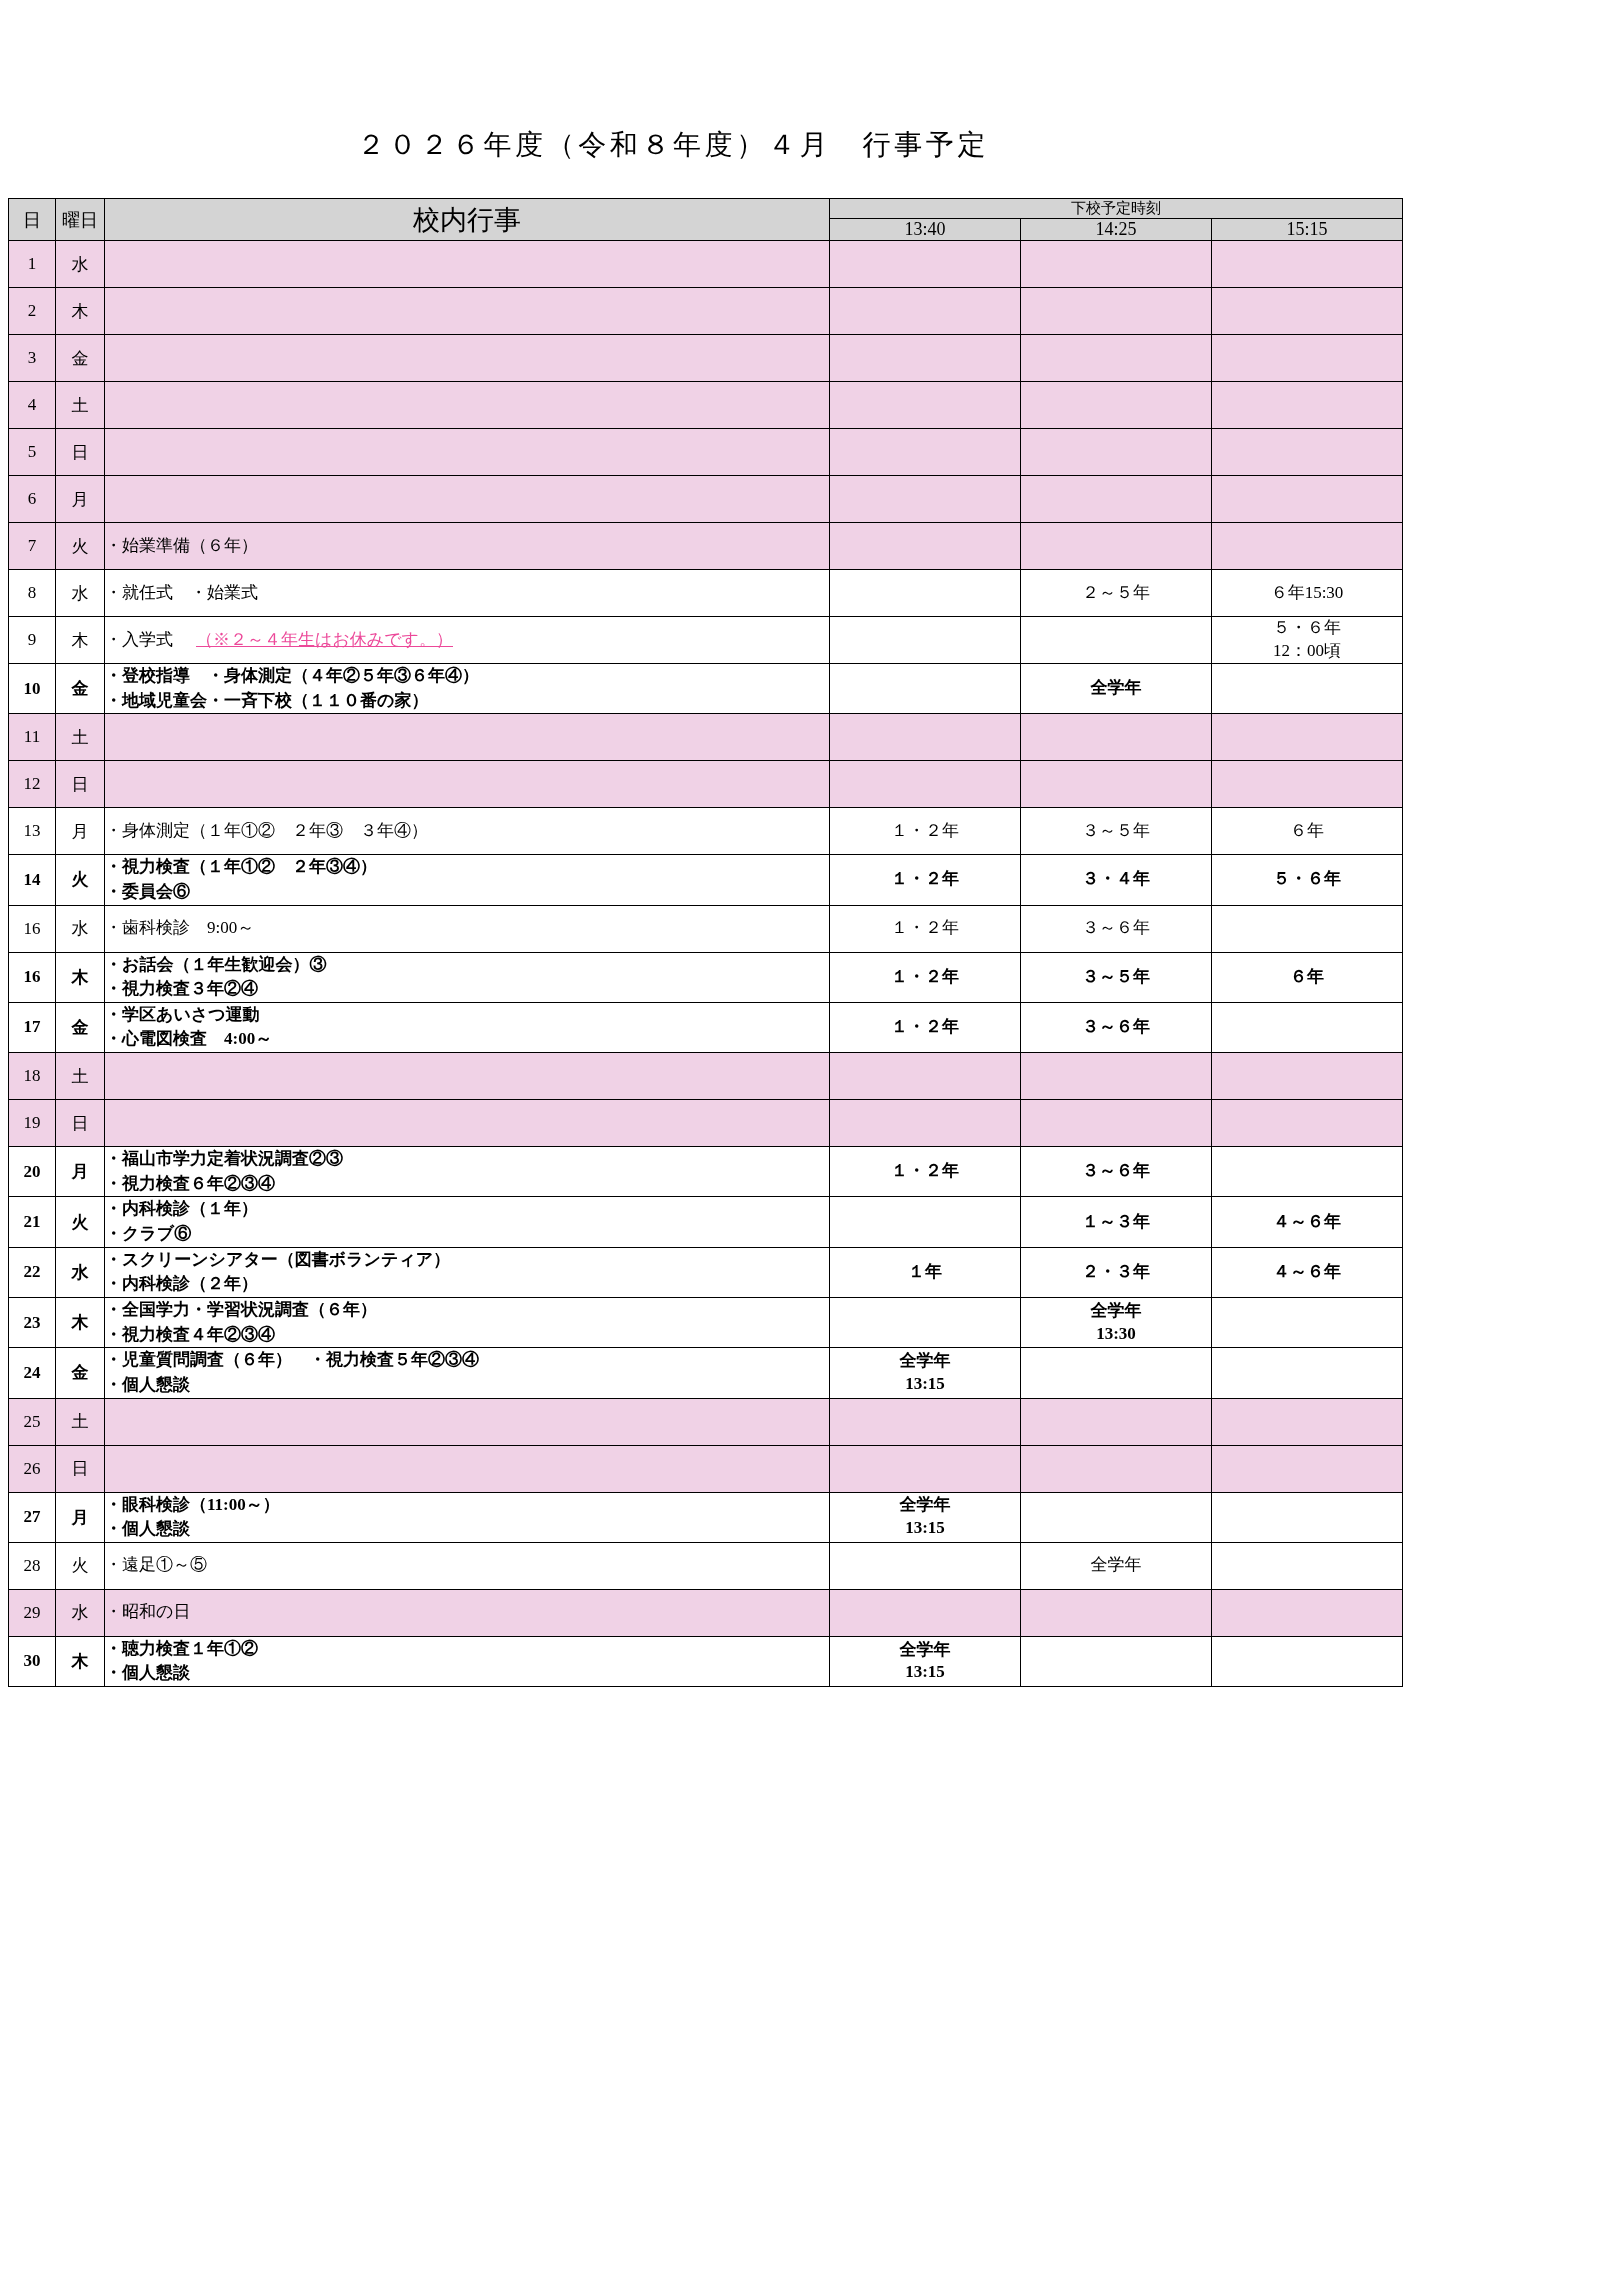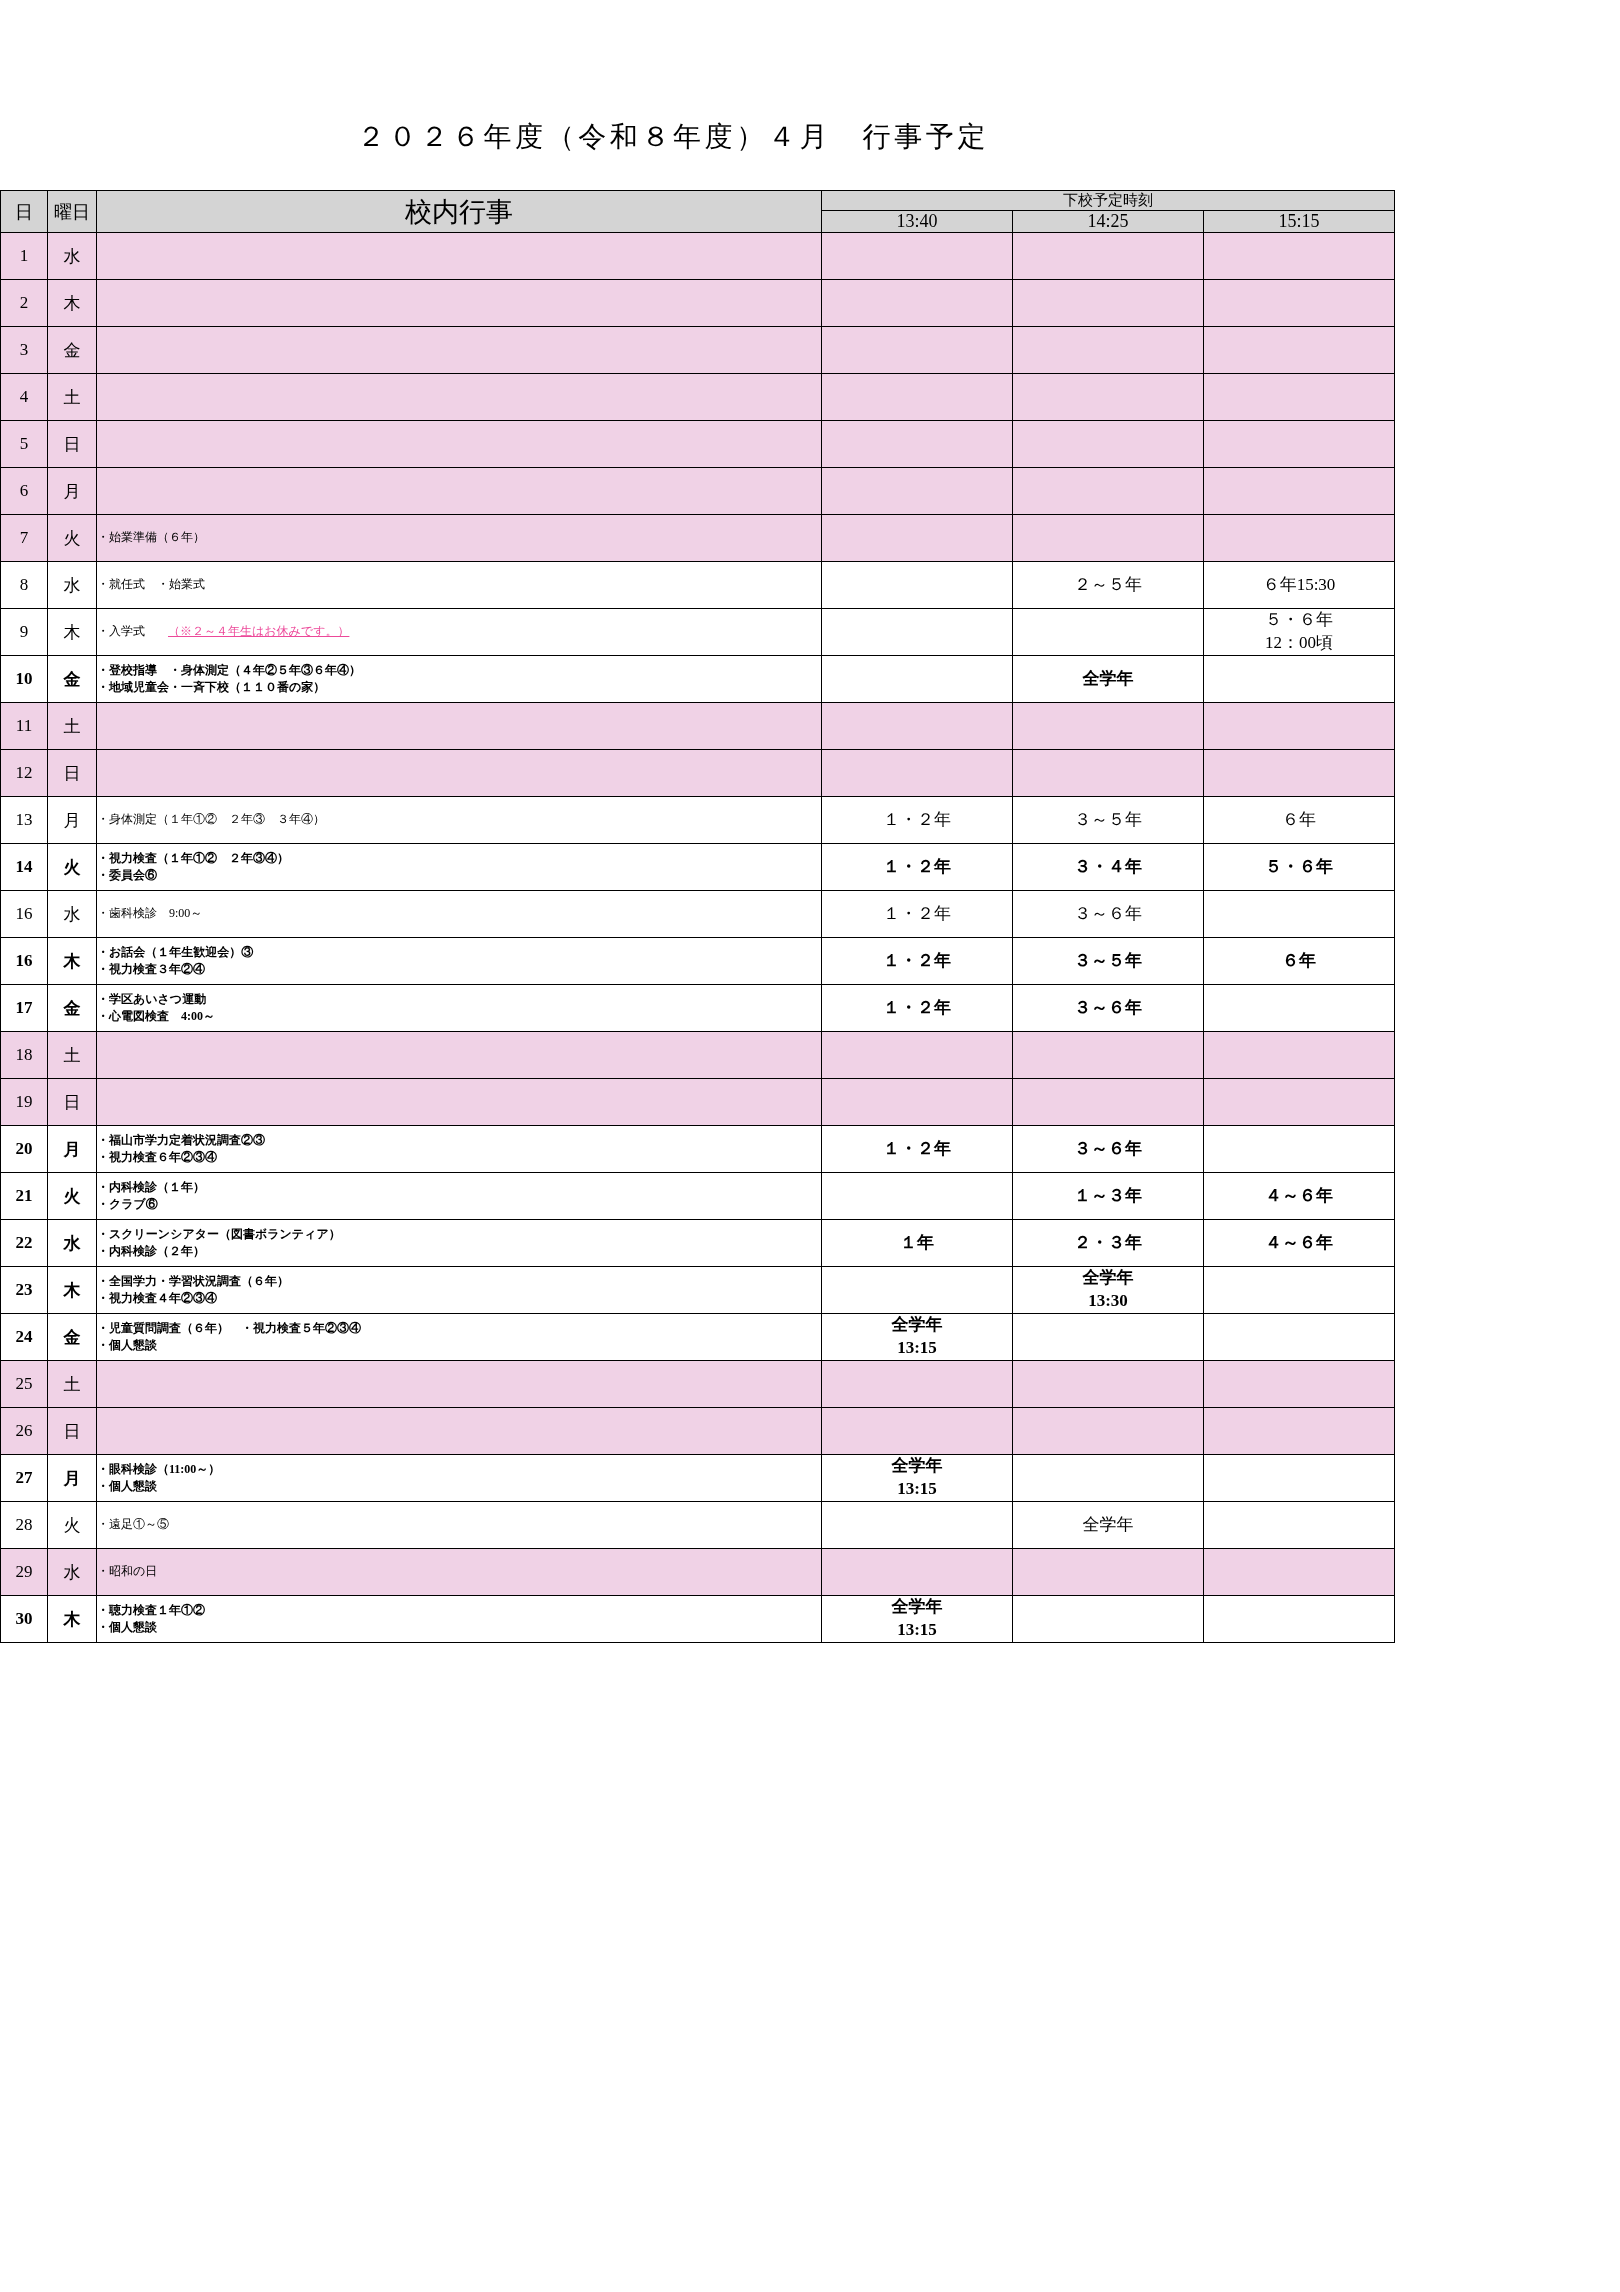--- a/index.html
+++ b/index.html
@@ -11,21 +11,21 @@
     width: 1620px;
     height: 2293px;
     font-family: "Liberation Serif", "DejaVu Serif", serif;
     color: #000000;
   }
   .page {
     position: relative;
     width: 1328px;
     height: 2293px;
     box-sizing: border-box;
-    padding: 0;
+    padding: 8px;
   }
   .doc-title {
     text-align: center;
     font-size: 28px;
     letter-spacing: 3.6px;
     font-weight: normal;
     margin: 0;
     padding-top: 118px;
     padding-left: 18px;
     font-family: "Liberation Serif", "DejaVu Serif", serif;
@@ -59,21 +59,21 @@
   .col-event { width: 725px; }
   .col-t { width: 191px; }
 
   td.day, td.dow {
     text-align: center;
     font-size: 17px;
   }
   td.event {
     text-align: left;
     padding-left: 9px;
-    font-size: 12px;
+    font-size: 17px;
     line-height: 1.45;
   }
   td.tm {
     text-align: center;
     font-size: 17px;
     line-height: 1.35;
   }
   tr.weekend td, tr.holiday td {
     background: #f0d2e6;
   }

